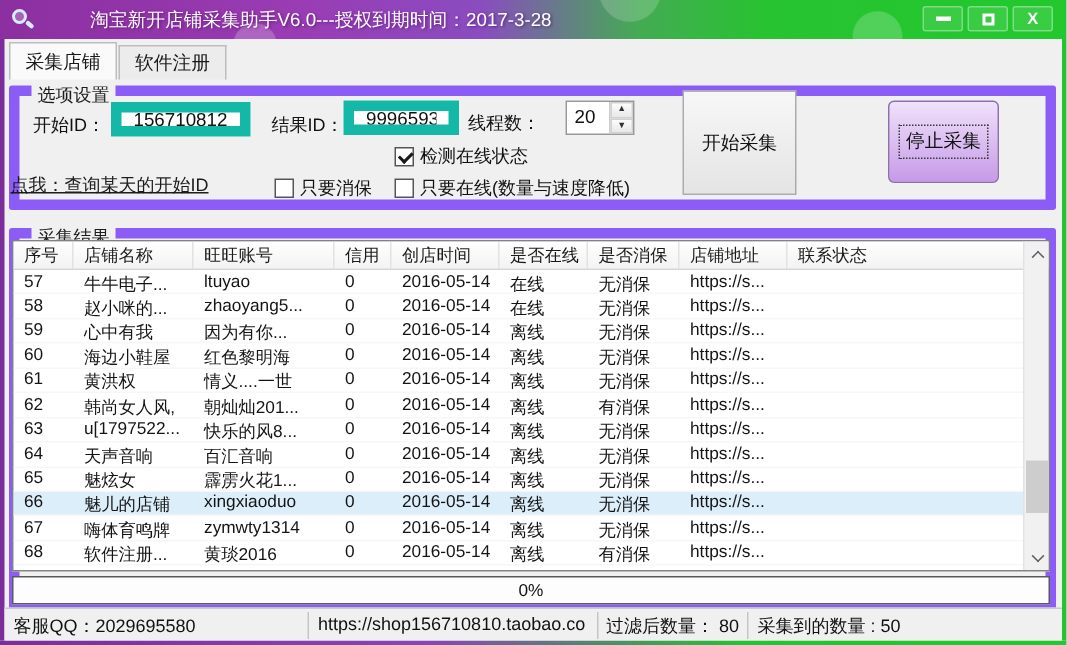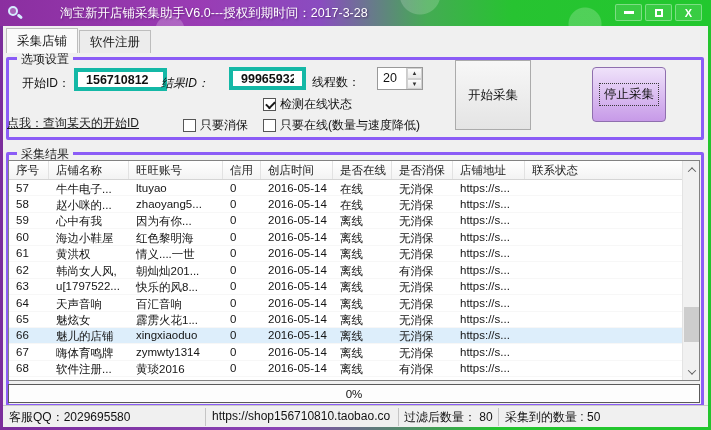--- a/index.html
+++ b/index.html
@@ -27,25 +27,25 @@
   .border-left  { position:absolute; left:0; top:26px; width:3px; height:401px; background:#7b2d9b; }
   .border-right { position:absolute; right:0; top:26px; width:3px; height:401px; background:#24c42e; }
   .border-bottom{ position:absolute; left:0; top:427px; width:711px; height:3px; background:linear-gradient(90deg,#7b2d9b,#8a44b5 40%,#24c42e 70%,#22c82e); }
 
   
   .tabstrip { position:absolute; left:3px; top:27px; width:705px; height:26px; display:flex; align-items:flex-end; padding-left:3px; }
   .tab { height:23px; padding:0 10px; font-size:12.5px; color:#1a1a1a; display:flex; align-items:center; border:1px solid #bdbdbd; border-bottom:none; background:#ececec; margin-right:1px; }
   .tab.active { height:25px; background:#fafafa; position:relative; z-index:2; }
 
   
-  .groupbox { position:absolute; border:3px solid #8b5cf6; border-radius:2px; }
+  .groupbox { position:absolute; border:7px solid #8b5cf6; border-radius:2px; }
   .groupbox .gb-label { position:absolute; top:-8px; left:8px; background:#f0f0f0; padding:0 4px; font-size:12px; color:#1c1c1c; line-height:15px; }
 
   .form-label { position:absolute; font-size:12px; color:#111; white-space:nowrap; }
-  .textbox { position:absolute; background:#fff; border:4px solid #14b8a6; font-size:12.5px; color:#111; padding:0 8px; font-family:"Liberation Sans","DejaVu Sans",sans-serif;font-weight:bold; }
+  .textbox { position:absolute; background:#fff; border:7px solid #14b8a6; font-size:12.5px; color:#111; padding:0 8px; font-family:"Liberation Sans","DejaVu Sans",sans-serif; }
 
   .spinner { position:absolute; left:377px; top:67px; width:46px; height:23px; border:1px solid #999; background:#fff; display:flex; }
   .spinner .num { flex:1; font-size:12.5px; color:#111; padding:3px 0 0 5px; }
   .spinner .btns { width:16px; display:flex; flex-direction:column; border-left:1px solid #ccc; }
   .spinner .sbtn { flex:1; display:flex; align-items:center; justify-content:center; background:linear-gradient(#fdfdfd,#e8e8e8); border:1px solid #d0d0d0; font-size:6px; color:#333; }
 
   .checkrow { position:absolute; display:flex; align-items:center; gap:4px; }
   .checkbox { width:13px; height:13px; background:#fff; border:1px solid #555; position:relative; flex:0 0 auto; }
   .checkbox.checked::after { content:""; position:absolute; left:2px; top:2px; width:7px; height:4px; border-left:2px solid #1a1a1a; border-bottom:2px solid #1a1a1a; transform:rotate(-45deg); }
   .checklabel { font-size:12px; color:#111; white-space:nowrap; }
@@ -114,21 +114,21 @@
     <div class="tab">软件注册</div>
   </div>
 
   <div class="groupbox" style="left:6px; top:57px; width:698px; height:83px;">
     <div class="gb-label">选项设置</div>
   </div>
 
   <div class="form-label" style="left:22px; top:75px;">开始ID：</div>
   <input class="textbox" style="left: 74px; top: 68px; width: 93px; height: 23px;" value="156710812">
 
-  <div class="form-label" style="left:161px; top:75px;font-style:italic;">结果ID：</div>
+  <div class="form-label" style="left:181px; top:75px;">结果ID：</div>
   <input class="textbox" style="left: 229px; top: 67px; width: 77px; height: 23px;" value="999659320">
 
   <div class="form-label" style="left:312px; top:74px;">线程数：</div>
   <div class="spinner">
     <div class="num">20</div>
     <div class="btns">
       <div class="sbtn">▲</div>
       <div class="sbtn">▼</div>
     </div>
   </div>

